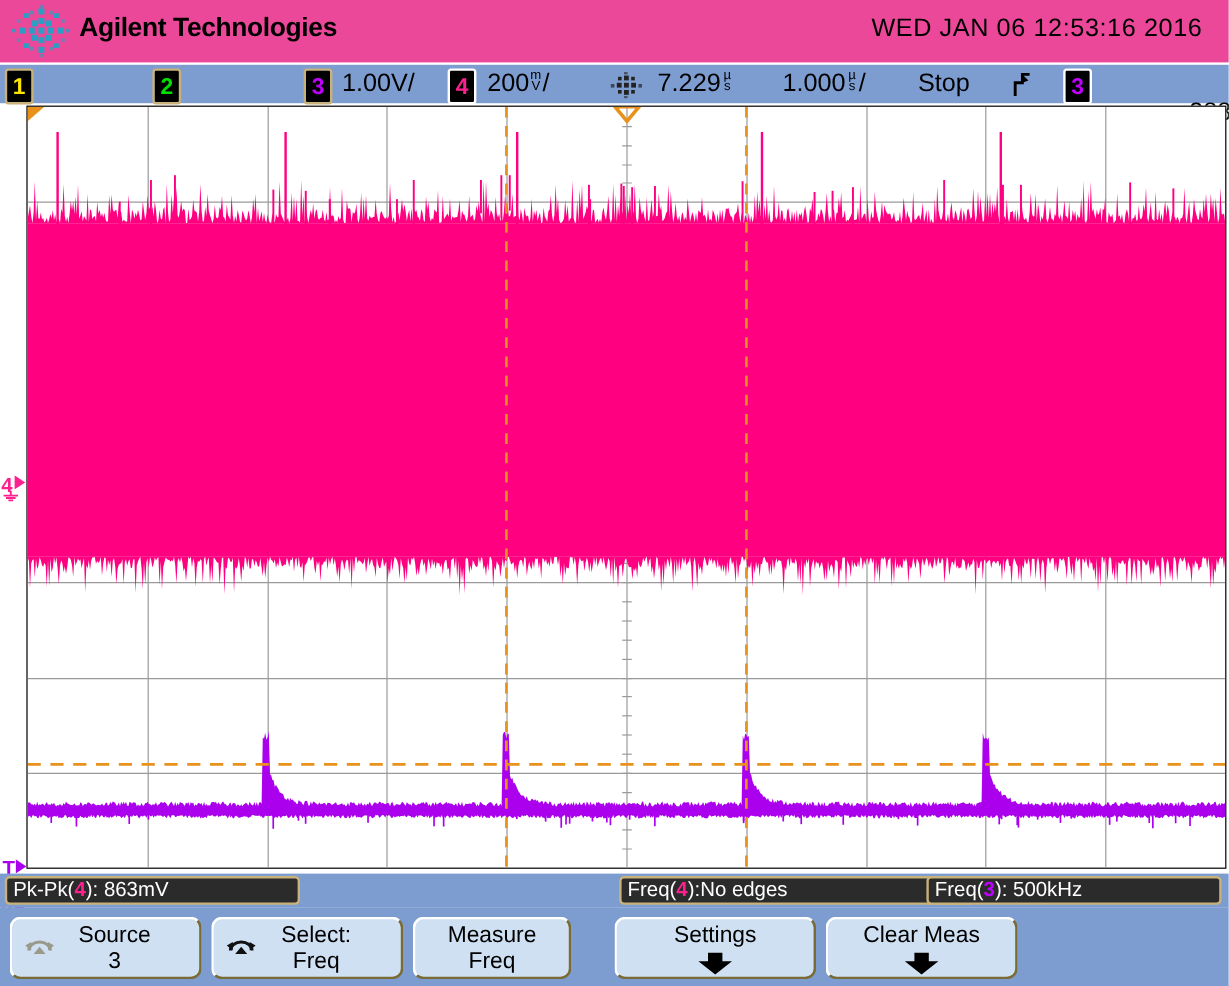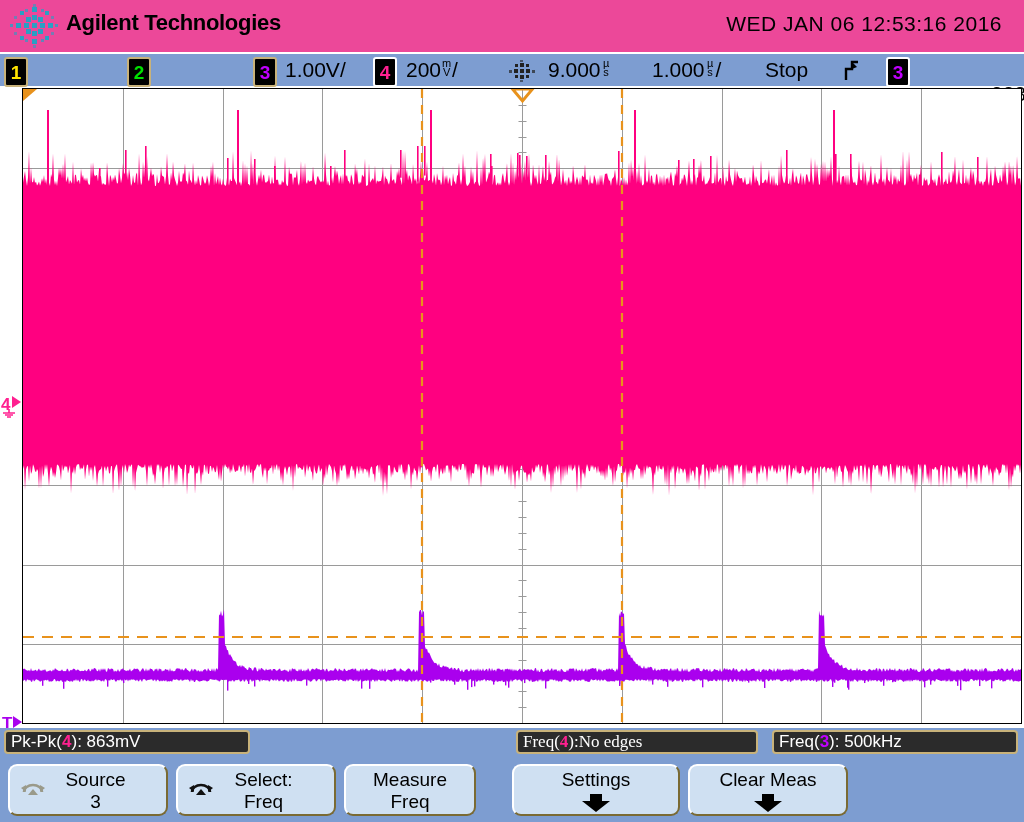--- a/index.html
+++ b/index.html
@@ -116,21 +116,21 @@
       <rect x="7" y="15" width="3" height="3"></rect>
         <rect x="18" y="15" width="3" height="3"></rect>
       <rect x="1" y="10" width="3" height="3" opacity=".7"></rect>
         <rect x="24" y="10" width="3" height="3" opacity=".7"></rect>
       <rect x="12" y="0" width="3" height="2" opacity=".6"></rect>
         <rect x="12" y="20" width="3" height="2" opacity=".6"></rect>
     </g>
   </svg>
 
   <div class="tbtext" style="left:548px;">
-    <span>9.000</span><span class="stacked"><b class="t">µ</b><b class="b">s</b></span>
+    <span>7.229</span><span class="stacked"><b class="t">µ</b><b class="b">s</b></span>
   </div>
   <div class="tbtext" style="left:652px;">
     <span>1.000</span><span class="stacked"><b class="t">µ</b><b class="b">s</b></span><span>/</span>
   </div>
 
   <div class="tbtext" style="left:765px;">Stop</div>
 
   <svg style="position:absolute;left:843px;top:6px;width:18px;height:22px;" viewBox="0 0 18 22">
     <path d="M3 20 L3 9 L9 9 L9 2 L15 2" stroke="#000" stroke-width="2.4" fill="none"></path>
     <path d="M9 2 L9 9 L14 7 Z" fill="#000"></path>
@@ -361,21 +361,21 @@
       <line x1="399" y1="0" x2="399" y2="634" stroke="#e8921c" stroke-width="2.2" stroke-dasharray="9 7"></line>
       <line x1="599" y1="0" x2="599" y2="634" stroke="#e8921c" stroke-width="2.2" stroke-dasharray="9 7"></line>
       <line x1="0" y1="548" x2="998" y2="548" stroke="#e8921c" stroke-width="2.2" stroke-dasharray="11 8"></line>
       <path d="M489.5 0 L499.5 12 L509.5 0 Z" fill="none" stroke="#e8921c" stroke-width="3"></path>
       <path d="M0 0 L14 0 L0 12 Z" fill="#e8921c"></path>
     </svg>
 </div>
 
 <div id="measbar">
   <div class="measbox" style="left:4px;width:246px;"><i>Pk-Pk(</i><i style="color: rgb(255, 32, 144); font-weight: bold;">4</i><i>): 863mV</i></div>
-  <div class="measbox" style="left:516px;width:242px;font-family:Liberation Serif, serif;"><i>Freq(</i><i style="color: rgb(255, 32, 144); font-weight: bold;">4</i><i>):No edges</i></div>
+  <div class="measbox" style="left:516px;width:296px;"><i>Freq(</i><i style="color: rgb(255, 32, 144); font-weight: bold;">4</i><i>):No edges</i></div>
   <div class="measbox" style="left:772px;width:246px;"><i>Freq(</i><i style="color: rgb(192, 0, 255); font-weight: bold;">3</i><i>): 500kHz</i></div>
 </div>
 
 <div id="softkeys">
   <div class="skey hasicon" style="left:8px;width:160px;">
     <svg class="rot" viewBox="0 0 26 20">
       <path d="M4 12 A9 7 0 1 1 22 12" stroke="#9a9a8a" stroke-width="2.6" fill="none"></path>
       <path d="M8 15 L13 9 L18 15 Z" fill="#9a9a8a"></path>
       <path d="M1 8 L6 5 L6 12 Z" fill="#9a9a8a"></path>
         <path d="M25 8 L20 5 L20 12 Z" fill="#9a9a8a"></path>

